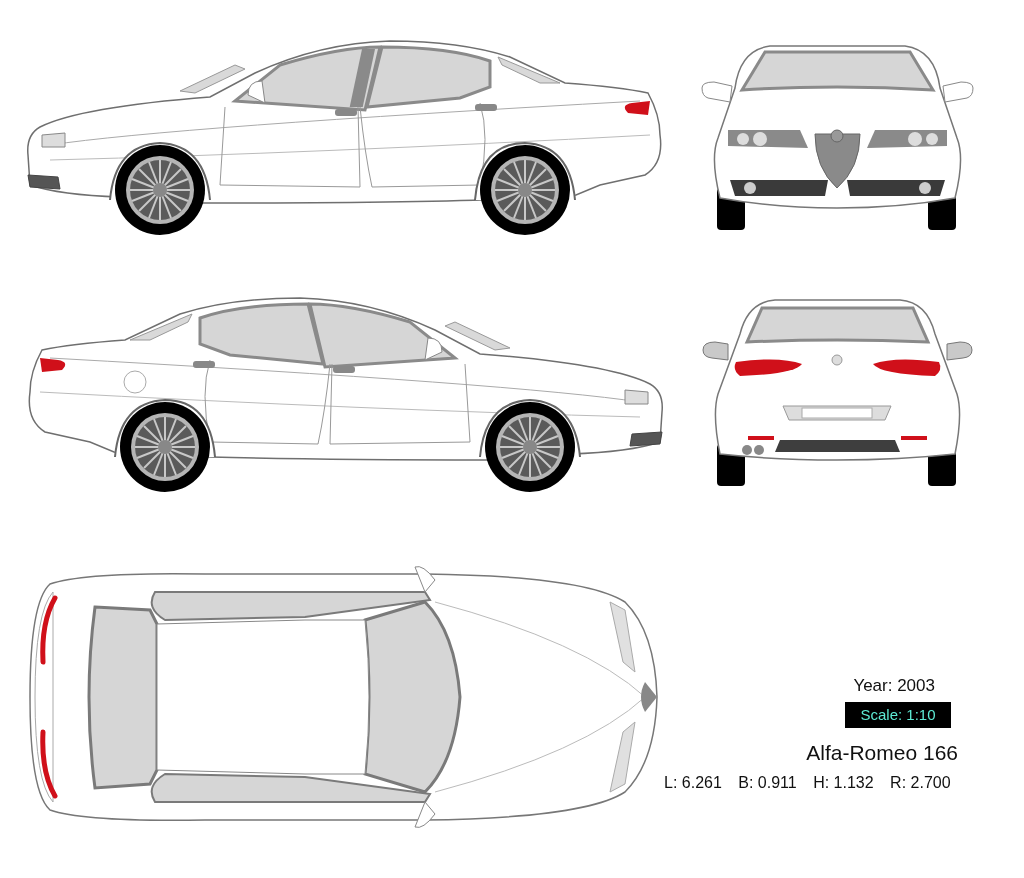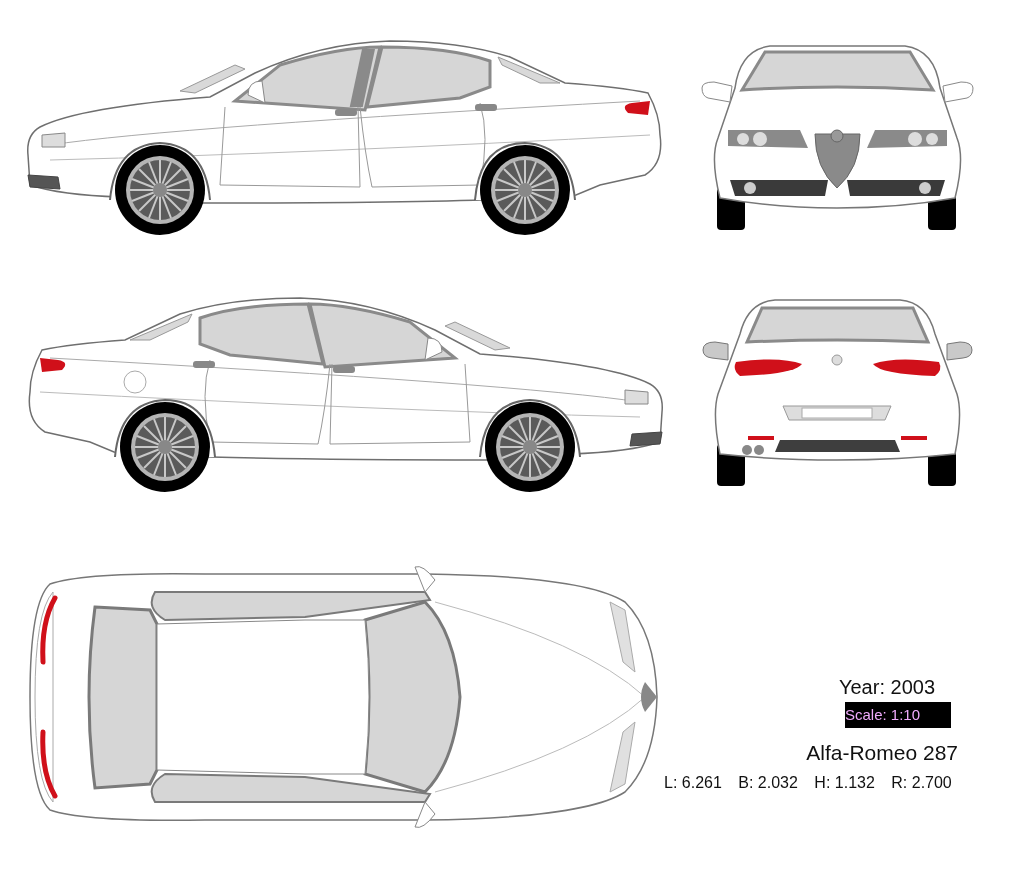--- a/index.html
+++ b/index.html
@@ -7,23 +7,23 @@
          font-family: "Liberation Sans", sans-serif; color: #111; }
   .view { position: absolute; }
   .view svg { display: block; width: 100%; height: 100%; }
   #side-left  { left: 20px;  top: 35px;  width: 650px; height: 200px; }
   #front      { left: 700px; top: 38px;  width: 275px; height: 198px; }
   #side-right { left: 20px;  top: 292px; width: 650px; height: 200px; }
   #rear       { left: 700px; top: 294px; width: 275px; height: 198px; }
   #top        { left: 25px;  top: 562px; width: 640px; height: 270px; }
 
   .info { position: absolute; text-align: right; }
-  #year { right: 89px; top: 676px; font-size: 20px; text-align: right; }
-  #scale { left: 845px; top: 702px; width: 106px; height: 26px; background: #000; color: #f0abfc;
-           font-size: 15px; line-height: 26px; text-align: left; }
+  #year { right: 89px; top: 676px; font-size: 17px; text-align: right; }
+  #scale { left: 845px; top: 702px; width: 106px; height: 26px; background: #000; color: #5eead4;
+           font-size: 15px; line-height: 26px; text-align: center; }
   #model { right: 66px; top: 741px; font-size: 21px; }
   #dims { left: 664px; top: 774px; font-size: 16px; white-space: nowrap; }
   #dims span { margin-right: 12px; }
   #dims span:last-child { margin-right: 8px; }
 </style>
 </head>
 <body>
 
 <div class="view" id="side-left">
 <svg viewBox="0 0 650 200">
@@ -212,19 +212,19 @@
   <path d="M410,40 Q560,80 620,135" fill="none" stroke="#bbb"></path>
   <path d="M410,230 Q560,190 620,135" fill="none" stroke="#bbb"></path>
   <path d="M620,120 L632,135 L620,150 Q612,135 620,120 Z" fill="#888"></path>
   <path d="M585,40 L600,48 L610,110 L598,100 Z" fill="#e0e0e0" stroke="#aaa"></path>
   <path d="M585,230 L600,222 L610,160 L598,170 Z" fill="#e0e0e0" stroke="#aaa"></path>
 </svg>
 </div>
 
 <div class="info" id="year">Year: 2003</div>
 <div class="info" id="scale">Scale: 1:10</div>
-<div class="info" id="model">Alfa-Romeo 287</div>
+<div class="info" id="model">Alfa-Romeo 166</div>
 <div class="info" id="dims">
   <span>L: 6.261</span>
-  <span>B: 2.032</span>
+  <span>B: 0.911</span>
   <span>H: 1.132</span>
   <span>R: 2.700</span>
 </div>
 
 </body></html>

